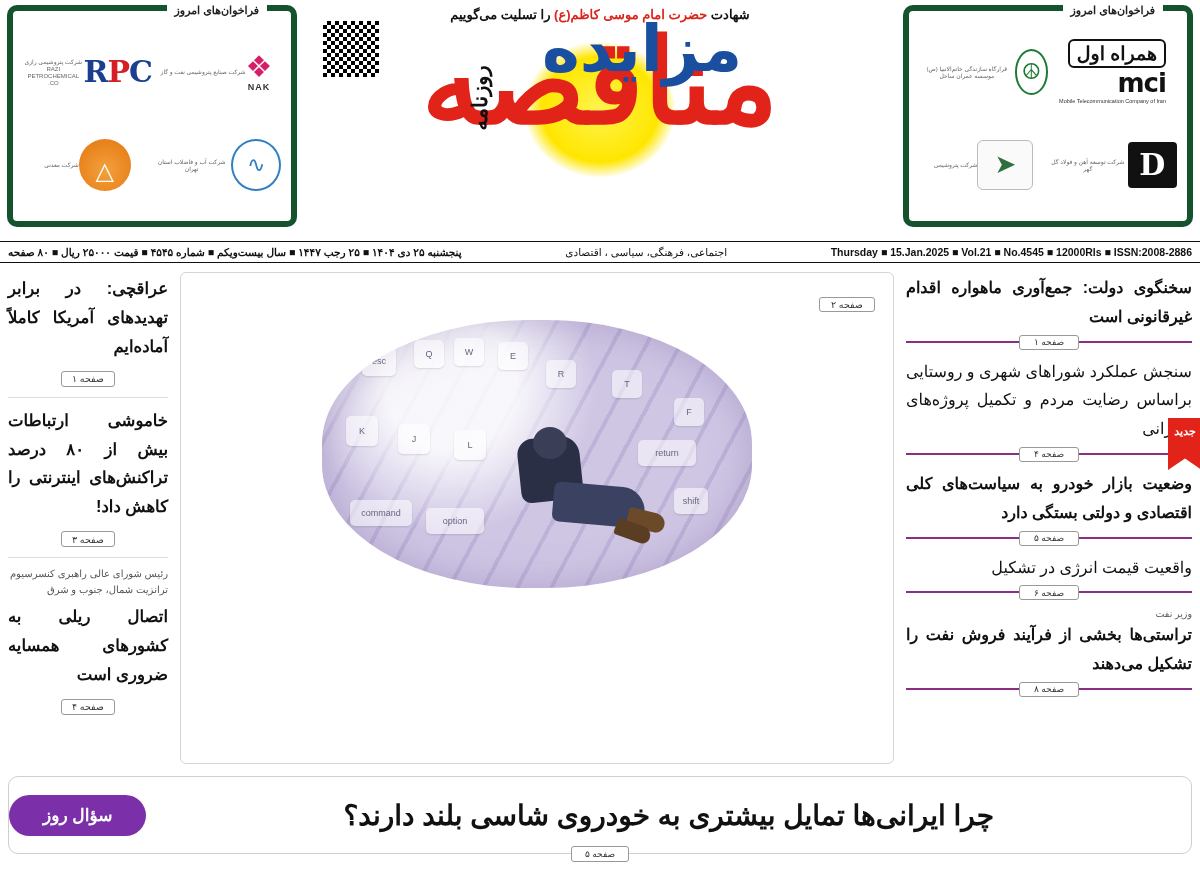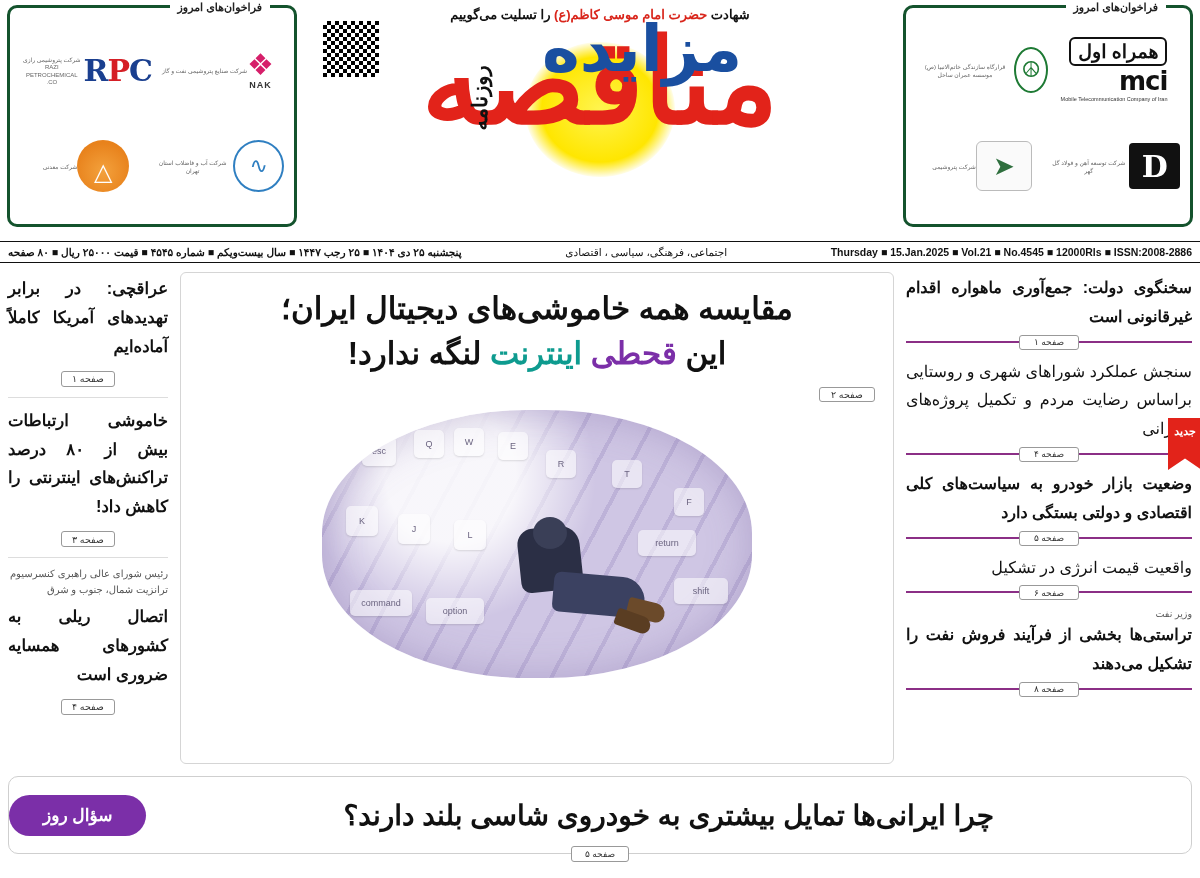--- a/index.html
+++ b/index.html
@@ -19,21 +19,21 @@
   .top-strip {
     display: flex;
     flex-direction: row;
     height: 234px;
     width: 1200px;
   }
   .ad-box {
     width: 290px;
     height: 222px;
     margin: 5px;
-    border: 3px solid #14532d;
+    border: 6px solid #14532d;
     border-radius: 10px;
     position: relative;
     background: #fff;
   }
   .ad-box .ad-title {
     position: absolute;
     top: -1px;
     right: 24px;
     background: #ffffff;
     font-size: 11px;
@@ -538,46 +538,37 @@
       <div class="lc-item">
         <div class="lc-kicker">وزیر نفت</div>
         <div class="lc-head">تراستی‌ها بخشی از فرآیند فروش نفت را تشکیل می‌دهند</div>
       </div>
       <hr class="lc-sep">
       <div class="lc-pagetag">صفحه ۸</div>
     </div>
 
     <div class="col-center">
       <div class="center-box">
-        <div class="lead-head">
-          <div>مقایسه همه خاموشی‌های دیجیتال ایران؛</div>
-          <div>
-            <span>این</span>
-            <span class="purple">قحطی</span>
-            <span class="teal">اینترنت</span>
-            <span>لنگه ندارد!</span>
-          </div>
-        </div>
         <div class="lead-tag">صفحه ۲</div>
 
         <div class="photo">
           <div class="keycap" style="left:40px;  top:26px;  width:34px; height:30px;">esc</div>
           <div class="keycap" style="left:92px;  top:20px;  width:30px; height:28px;">Q</div>
           <div class="keycap" style="left:132px; top:18px;  width:30px; height:28px;">W</div>
           <div class="keycap" style="left:176px; top:22px;  width:30px; height:28px;">E</div>
           <div class="keycap" style="left:224px; top:40px;  width:30px; height:28px;">R</div>
           <div class="keycap" style="left:290px; top:50px;  width:30px; height:28px;">T</div>
           <div class="keycap" style="left:352px; top:78px;  width:30px; height:28px;">F</div>
           <div class="keycap" style="left:24px;  top:96px;  width:32px; height:30px;">K</div>
           <div class="keycap" style="left:76px;  top:104px; width:32px; height:30px;">J</div>
           <div class="keycap" style="left:132px; top:110px; width:32px; height:30px;">L</div>
           <div class="keycap" style="left:28px;  top:180px; width:62px; height:26px;">command</div>
           <div class="keycap" style="left:104px; top:188px; width:58px; height:26px;">option</div>
           <div class="keycap" style="left:316px; top:120px; width:58px; height:26px;">return</div>
-          <div class="keycap" style="left:352px; top:168px; width:54px; height:26px;">shift</div>
+          <div class="keycap" style="left:352px; top:168px; width:34px; height:26px;">shift</div>
 
           <div class="person">
             <div class="torso"></div>
             <div class="head"></div>
             <div class="legs"></div>
             <div class="shoe"></div>
             <div class="shoe2"></div>
           </div>
         </div>
       </div>

